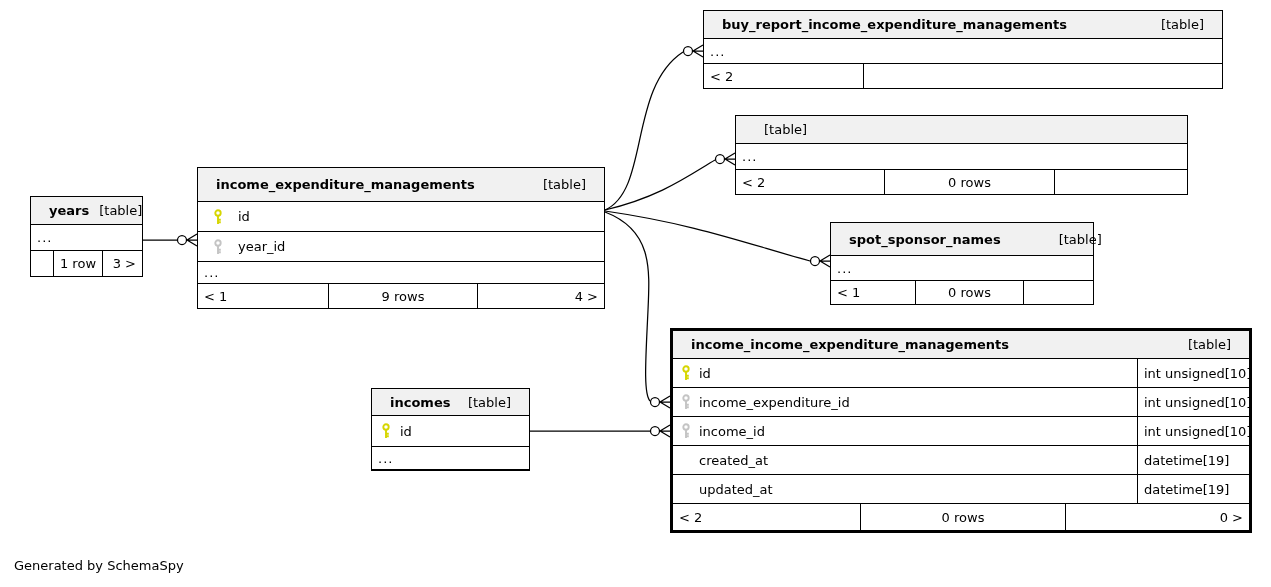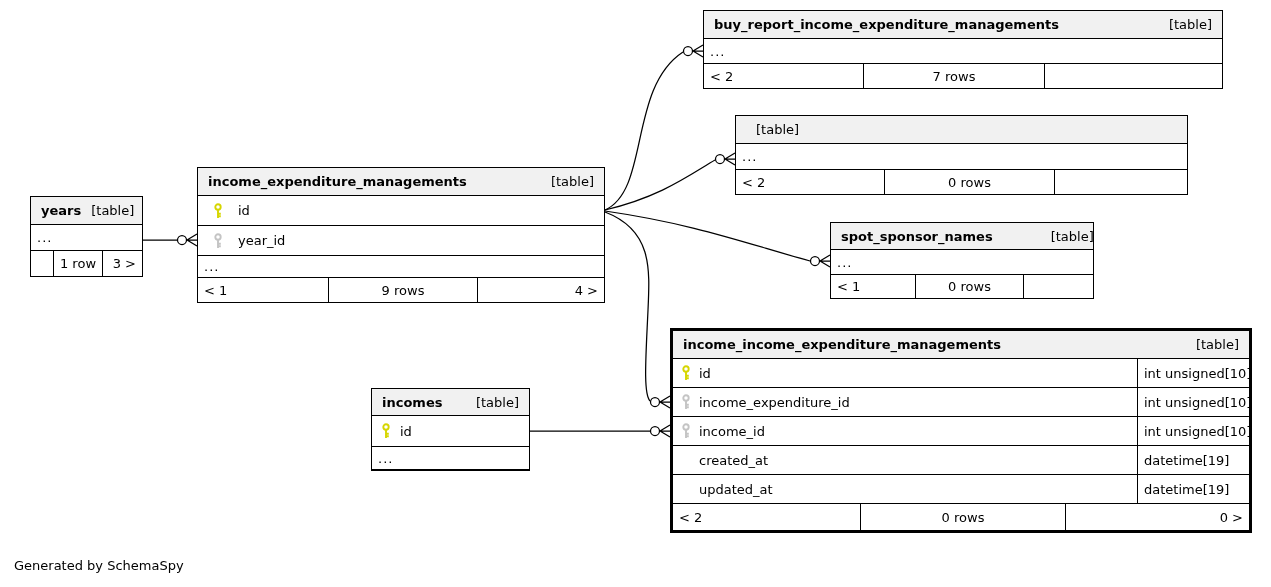--- a/index.html
+++ b/index.html
@@ -3,21 +3,21 @@
 <meta charset="utf-8">
 <style>
   * { box-sizing: border-box; margin: 0; padding: 0; }
   html,body { background:#fff; }
   body { font-family:"DejaVu Sans","Liberation Sans",sans-serif; }
   #canvas { position:relative; width:1271px; height:587px; background:#fff; overflow:hidden; }
   #wires { position:absolute; left:0; top:0; width:1271px; height:587px; }
 
   .db-table { position:absolute; background:#fff; border:1px solid #000; font-size:13px; color:#000; }
   .db-table .th { display:flex; justify-content:space-between; align-items:center;
-                  background:#f1f1f1; border-bottom:1px solid #000; padding:0 10px; }
+                  background:#f1f1f1; border-bottom:1px solid #000; padding:0 18px; }
   .db-table .th .name { font-weight:bold; white-space:nowrap; }
   .db-table .th .tag { margin-left:10px; white-space:nowrap; }
   .tr { display:flex; align-items:center; border-bottom:1px solid #000; }
   .dots-row { padding-left:6px; letter-spacing:1px; }
   .key-slot { width:26px; display:flex; justify-content:center; align-items:center; flex:0 0 auto; }
   .key { width:10px; height:16px; }
   .col-label { white-space:nowrap; }
   .dtype { margin-left:auto; align-self:stretch; display:flex; align-items:center;
            border-left:1px solid #000; width:112px; padding:0 6px; flex:0 0 auto; white-space:nowrap; }
   .tfoot { display:flex; align-items:stretch; }
@@ -30,21 +30,21 @@
   
   #t-years { left:30px; top:196px; width:113px; }
   #t-years .th { height:28px; }
   #t-years .dots-row { height:26px; }
   #t-years .tfoot { height:25px; }
   #t-years .fc1 { width:22px; }
   #t-years .fc2 { width:49px; }
 
   
   #t-iem { left:197px; top:167px; width:408px; }
-  #t-iem .th { height:28px; }
+  #t-iem .th { height:34px; }
   #t-iem .col-row { height:30px; }
   #t-iem .dots-row { height:22px; }
   #t-iem .tfoot { height:24px; }
   #t-iem .key-slot { width:40px; }
   #t-iem .fc1 { width:130px; }
   #t-iem .fc2 { width:149px; }
 
   
   #t-brm { left:703px; top:10px; width:520px; }
   #t-brm .th { height:28px; }
@@ -56,21 +56,21 @@
   
   #t-sab { left:735px; top:115px; width:453px; }
   #t-sab .th { height:28px; }
   #t-sab .dots-row { height:26px; }
   #t-sab .tfoot { height:24px; }
   #t-sab .fc1 { width:148px; }
   #t-sab .fc2 { width:170px; }
 
   
   #t-ssn { left:830px; top:222px; width:264px; }
-  #t-ssn .th { height:27px;gap:48px; }
+  #t-ssn .th { height:33px;gap:48px; }
   #t-ssn .dots-row { height:25px; }
   #t-ssn .tfoot { height:23px; }
   #t-ssn .fc1 { width:84px; }
   #t-ssn .fc2 { width:108px; }
 
   
   #t-iiem { left:670px; top:328px; width:582px; border-width:3px; }
   #t-iiem .th { height:28px; }
   #t-iiem .col-row { height:29px; }
   #t-iiem .tfoot { height:26px; }
@@ -176,21 +176,20 @@
       </div>
     </div>
   <div class="db-table" id="t-brm">
       <div class="th">
         <span class="name">buy_report_income_expenditure_managements</span>
         <span class="tag">[table]</span>
       </div>
       <div class="tr dots-row">...</div>
       <div class="tfoot">
         <span class="fc fc1">&lt; 2</span>
-        <span class="fc fc2">7 rows</span>
         <span class="fc fc3"></span>
       </div>
     </div>
   <div class="db-table" id="t-sab">
       <div class="th">
         <span class="tag">[table]</span>
       </div>
       <div class="tr dots-row">...</div>
       <div class="tfoot">
         <span class="fc fc1">&lt; 2</span>

